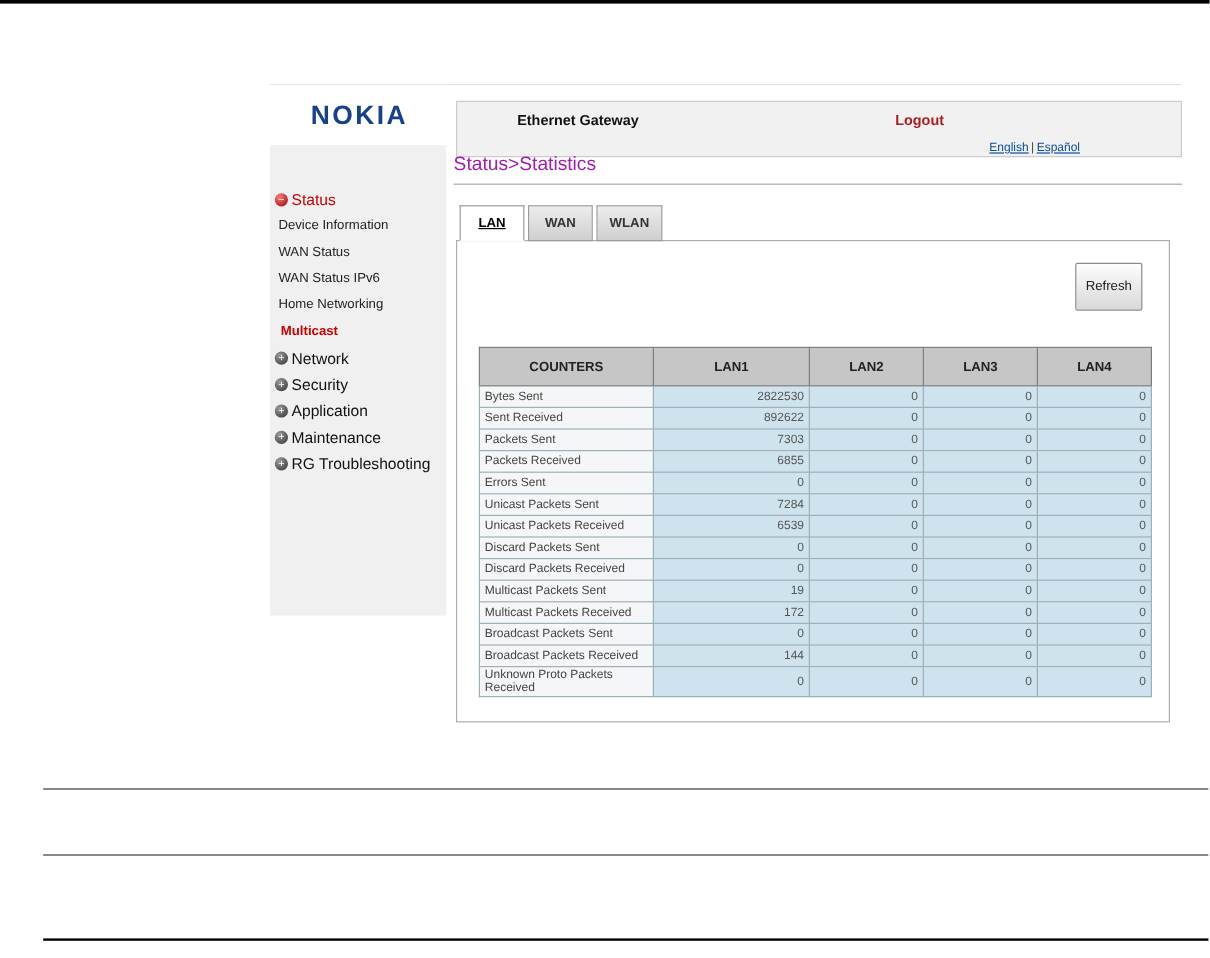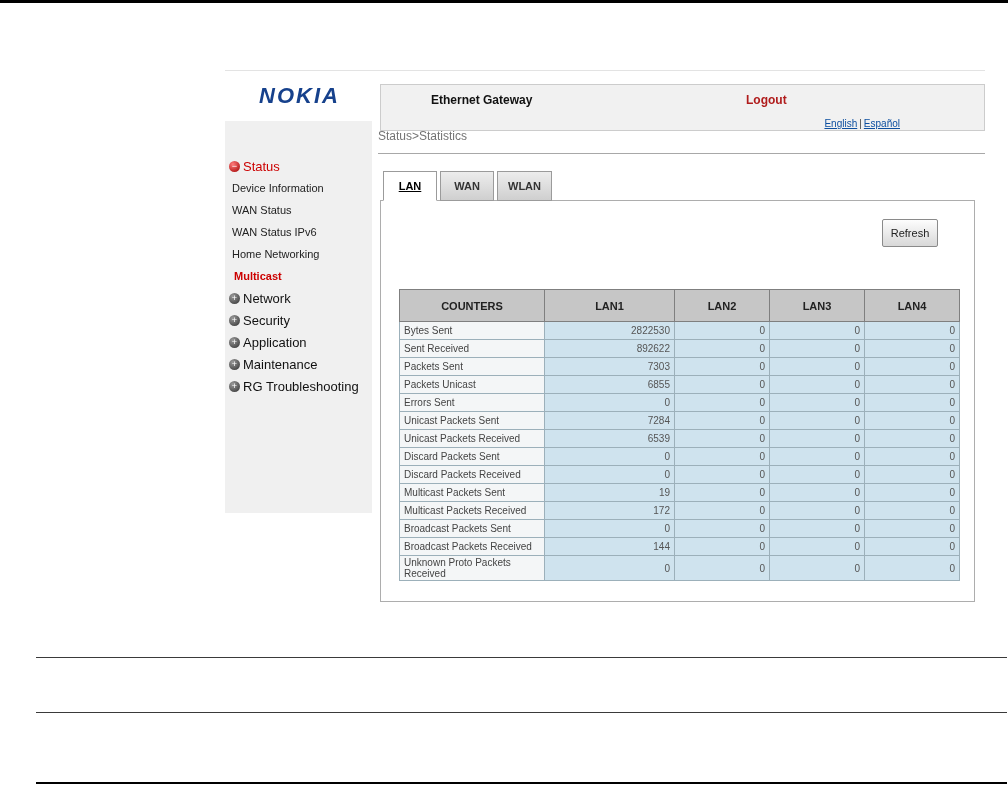--- a/index.html
+++ b/index.html
@@ -16,30 +16,30 @@
   .top-rule { position: absolute; top: 0; left: 0; width: 1008px; height: 3px; background: #000; }
   .footer-rule { position: absolute; left: 36px; width: 971px; height: 1px; background: #3a3a3a; }
   .fr1 { top: 657px; }
   .fr2 { top: 712px; }
   .fr3 { top: 782px; height: 2px; background: #000; }
 
   
   .screenshot { position: absolute; left: 225px; top: 70px; width: 760px; height: 548px; border-top: 1px solid #e3e3e3; }
 
   .logo-area { position: absolute; left: 0; top: 0; width: 147px; height: 50px; background: #fff; display: flex; align-items: center; }
-  .nokia-logo { color: #16418c; font-weight: bold; font-size: 22px; letter-spacing: 2px; padding-left: 34px; font-style: italic; }
+  .nokia-logo { color: #16418c; font-weight: bold; font-size: 22px; letter-spacing: 2px; padding-left: 34px; }
 
   .header-bar { position: absolute; left: 155px; top: 13px; width: 605px; height: 47px; background: #f1f1f1; border: 1px solid #cccccc; }
   .gw-title { position: absolute; left: 50px; top: 8px; font-size: 12px; font-weight: bold; color: #111; }
   .logout { position: absolute; left: 365px; top: 8px; font-size: 12px; font-weight: bold; color: #b01c1c; cursor: pointer; text-decoration: none; }
   .langs { position: absolute; right: 84px; bottom: 1px; font-size: 10px; color: #555; white-space: nowrap; }
   .langs a { color: #0d4fa0; text-decoration: underline; cursor: pointer; }
   .lang-sep { margin: 0 2px; color: #444; }
 
-  .breadcrumb { position: absolute; left: 153px; top: 58px; font-size: 12px; color: #737373; }
+  .breadcrumb { position: absolute; left: 153px; top: 58px; font-size: 16px; color: #a21caf; }
   .breadcrumb-rule { position: absolute; left: 153px; top: 82px; width: 607px; height: 1px; background: #a8a8a8; }
 
   .sidebar { position: absolute; left: 0; top: 50px; width: 147px; height: 392px; background: #f0f0f0; padding-top: 34px; }
   .sb-item { height: 22px; display: flex; align-items: center; padding-left: 4px; cursor: pointer; }
   .sb-item.root { font-size: 13px; color: #cc0000; }
   .sb-item.sub { font-size: 11px; color: #222; padding-left: 7px; }
   .sb-item.sub-active { font-size: 11px; font-weight: bold; color: #cc0000; padding-left: 9px; }
   .sb-item.section { font-size: 13px; color: #111; }
   .ball {
     width: 11px; height: 11px; border-radius: 50%;
@@ -53,21 +53,21 @@
   .tab {
     min-width: 54px; height: 30px; padding: 0 10px; margin-right: 3px;
     border: 1px solid #9b9b9b; background: linear-gradient(#ededed, #cfcfcf);
     font-size: 11px; font-weight: bold; color: #333;
     display: flex; align-items: center; justify-content: center; cursor: pointer;
   }
   .tab.active { background: #ffffff; border-bottom: 1px solid #ffffff; color: #000; text-decoration: underline; }
 
   .panel { position: absolute; left: 155px; top: 129px; width: 595px; height: 402px; background: #fff; border: 1px solid #adadad; z-index: 1; }
   .refresh {
-    position: absolute; top: 18px; right: 36px; width: 56px; height: 28px;
+    position: absolute; top: 18px; right: 22px; width: 56px; height: 40px;
     border: 1px solid #8a8a8a; border-radius: 2px;
     background: linear-gradient(#fdfdfd, #d8d8d8);
     font-family: "Liberation Sans", sans-serif; font-size: 11px; color: #222; cursor: pointer;
   }
 
   table.stats { position: absolute; left: 18px; top: 88px; border-collapse: collapse; table-layout: fixed; }
   table.stats th {
     background: #c6c6c6; border: 1px solid #7f7f7f;
     height: 32px; font-size: 11px; font-weight: bold; color: #222; text-align: center;
   }
@@ -181,21 +181,21 @@
               <td class="value-cell">0</td>
             </tr>
             <tr>
               <td class="label-cell">Packets Sent</td>
               <td class="value-cell">7303</td>
               <td class="value-cell">0</td>
               <td class="value-cell">0</td>
               <td class="value-cell">0</td>
             </tr>
             <tr>
-              <td class="label-cell">Packets Unicast</td>
+              <td class="label-cell">Packets Received</td>
               <td class="value-cell">6855</td>
               <td class="value-cell">0</td>
               <td class="value-cell">0</td>
               <td class="value-cell">0</td>
             </tr>
             <tr>
               <td class="label-cell">Errors Sent</td>
               <td class="value-cell">0</td>
               <td class="value-cell">0</td>
               <td class="value-cell">0</td>

